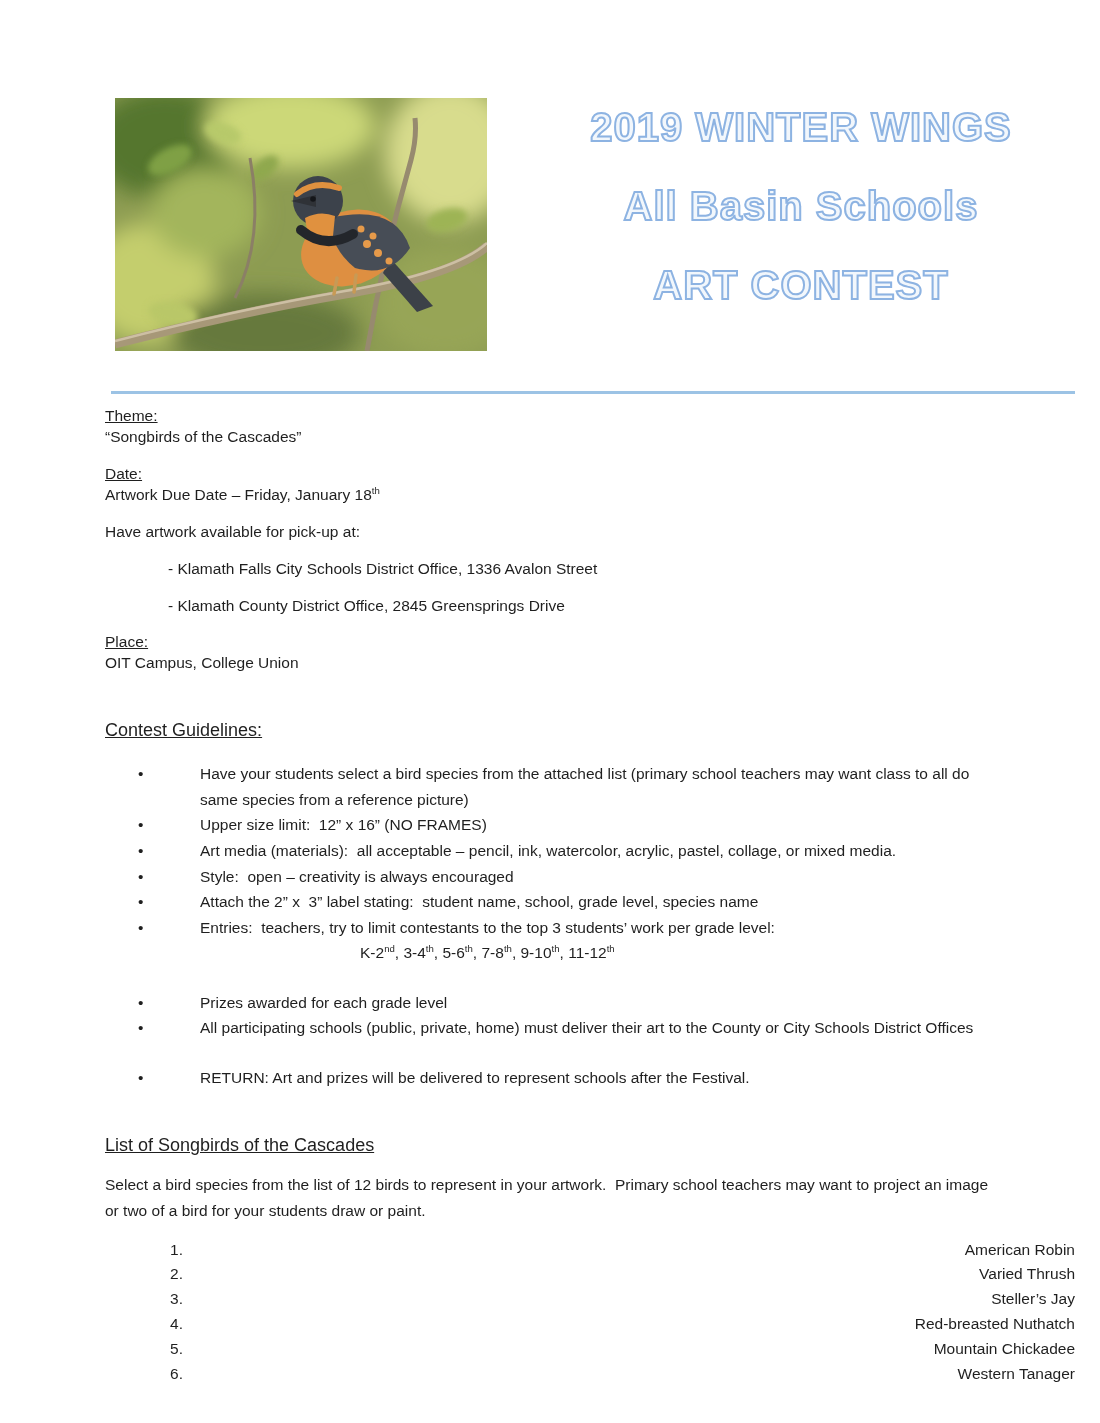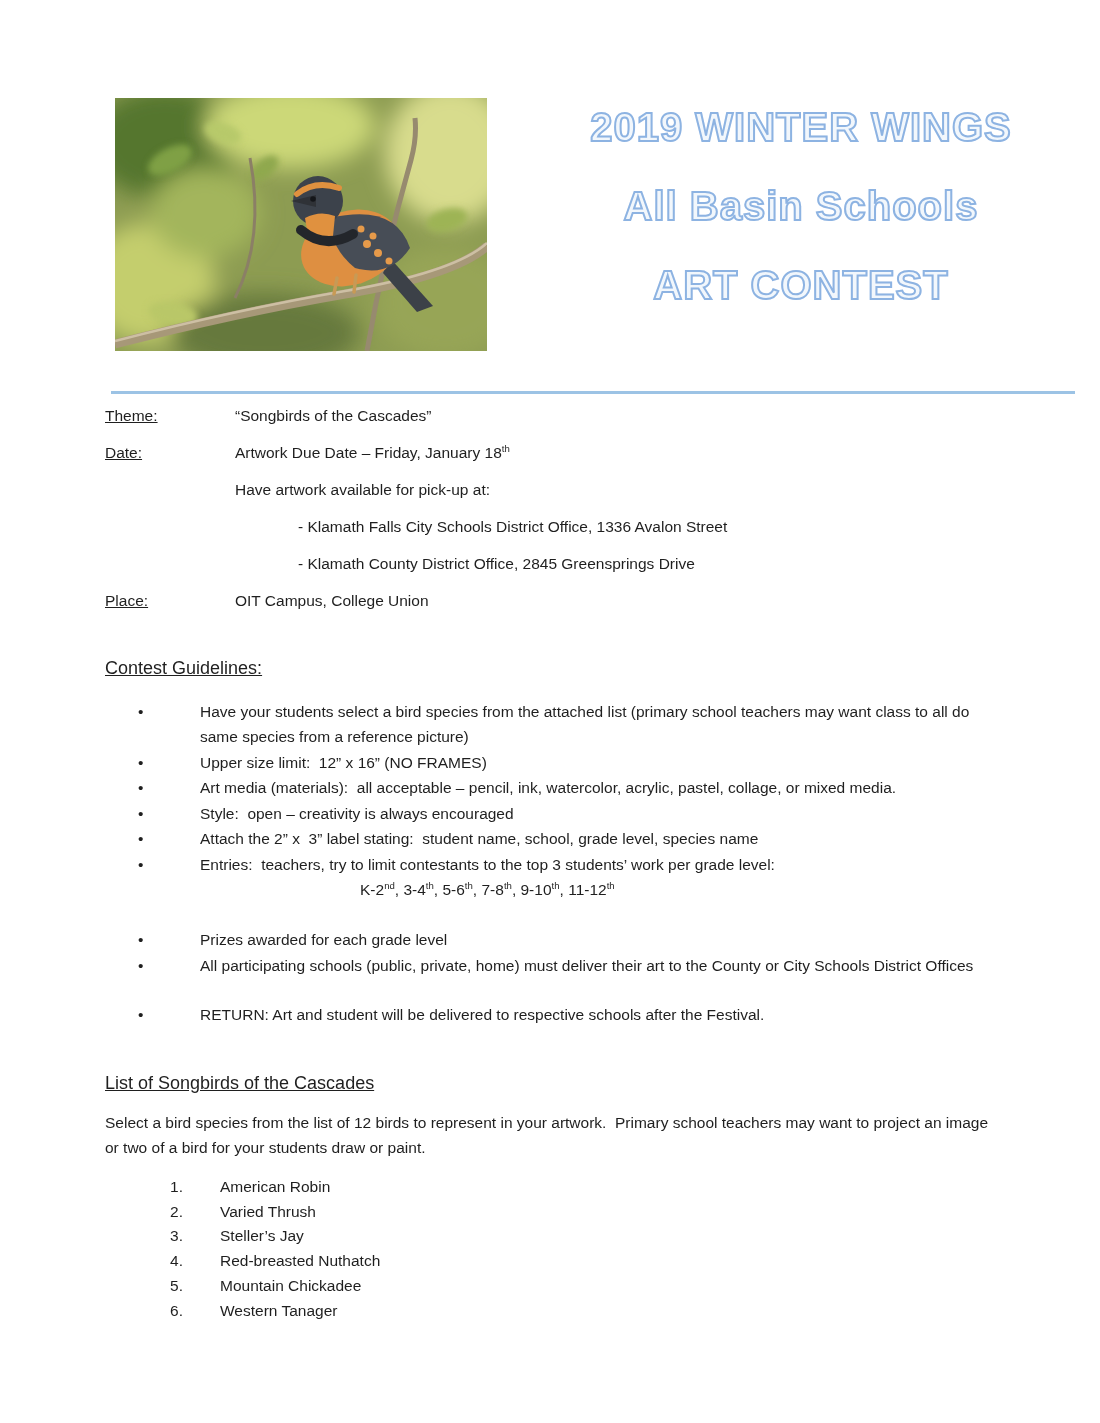--- a/index.html
+++ b/index.html
@@ -29,21 +29,21 @@
     text-shadow:0 0 1px var(--title_stroke,#8db3e2);
   }
 
   .divider {
     border:none; border-top:3px solid var(--divider,#9cc3e5);
     margin:40px 0 0 6px;
   }
 
   
   .details { margin-top:12px; font-size:15.5px; }
-  .detail-row { display:flex; margin-bottom:16px; line-height:1.35; }
+  .detail-row { display:flex; margin-bottom:16px; line-height:1.35;flex-direction:column; }
   .detail-label { width:130px; flex:0 0 auto; text-decoration:underline; }
   .detail-value { flex:1; white-space:pre-wrap; }
   .loc-indent { padding-left:63px; }
   sup { font-size:0.62em; vertical-align:super; line-height:0; }
 
   
   .section-heading {
     font-size:18px; font-weight:normal;
     text-decoration:underline; margin-top:46px;
   }
@@ -52,21 +52,21 @@
   .bullets li::before { content:"\2022"; position:absolute; left:33px; top:0; }
   .bullets li.gap-top { margin-top:24px; }
   .btext { white-space:pre-wrap; }
   .grade-line { margin-left:160px; }
   .grade-seg { white-space:pre-wrap; }
 
   
   .songbirds { margin-top:45px; font-size:15.5px; }
   .songbirds-intro { margin-top:16px; line-height:1.65; white-space:pre-wrap; max-width:895px; }
   .bird-list { margin-top:14px; list-style:none; counter-reset:bird; }
-  .bird-list li { counter-increment:bird; position:relative; padding-left:115px; line-height:1.6; }
+  .bird-list li { counter-increment:bird; position:relative; padding-left:115px; line-height:1.6;text-align:right; }
   .bird-list li::before { content:counter(bird) "."; position:absolute; left:65px; }
 </style>
 </head>
 <body>
 
 <div class="page">
 
   <header class="header">
     <figure class="photo" role="img" aria-label="Varied Thrush songbird perched on a branch">
       <svg viewBox="0 0 372 253" preserveAspectRatio="none">
@@ -170,21 +170,21 @@
       <li><span class="btext">Style:  open – creativity is always encouraged</span></li>
       <li><span class="btext">Attach the 2” x  3” label stating:  student name, school, grade level, species name</span></li>
       <li>
         <span class="btext">Entries:  teachers, try to limit contestants to the top 3 students’ work per grade level:</span>
         <div class="grade-line">
           <span class="grade-seg"><span>K-2</span><sup>nd</sup></span><span class="grade-seg"><span>, 3-4</span><sup>th</sup></span><span class="grade-seg"><span>, 5-6</span><sup>th</sup></span><span class="grade-seg"><span>, 7-8</span><sup>th</sup></span><span class="grade-seg"><span>, 9-10</span><sup>th</sup></span><span class="grade-seg"><span>, 11-12</span><sup>th</sup></span>
         </div>
       </li>
       <li class="gap-top"><span class="btext">Prizes awarded for each grade level</span></li>
       <li><span class="btext">All participating schools (public, private, home) must deliver their art to the County or City Schools District Offices</span></li>
-      <li class="gap-top"><span class="btext">RETURN: Art and student will be delivered to respective schools after the Festival.</span></li>
+      <li class="gap-top"><span class="btext">RETURN: Art and prizes will be delivered to represent schools after the Festival.</span></li>
     </ul>
   </section>
 
   <section class="songbirds">
     <h2 class="section-heading" style="margin-top:30px;">List of Songbirds of the Cascades</h2>
     <p class="songbirds-intro">Select a bird species from the list of 12 birds to represent in your artwork.  Primary school teachers may want to project an image or two of a bird for your students draw or paint.</p>
     <ol class="bird-list">
       <li>American Robin</li>
       <li>Varied Thrush</li>
       <li>Steller’s Jay</li>

